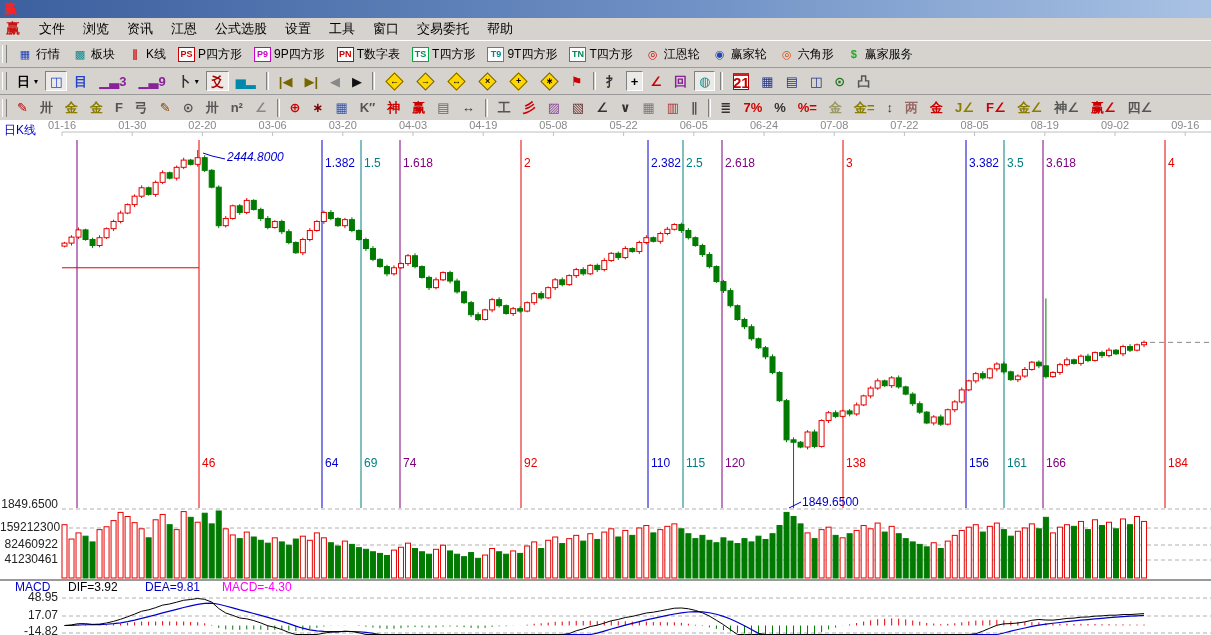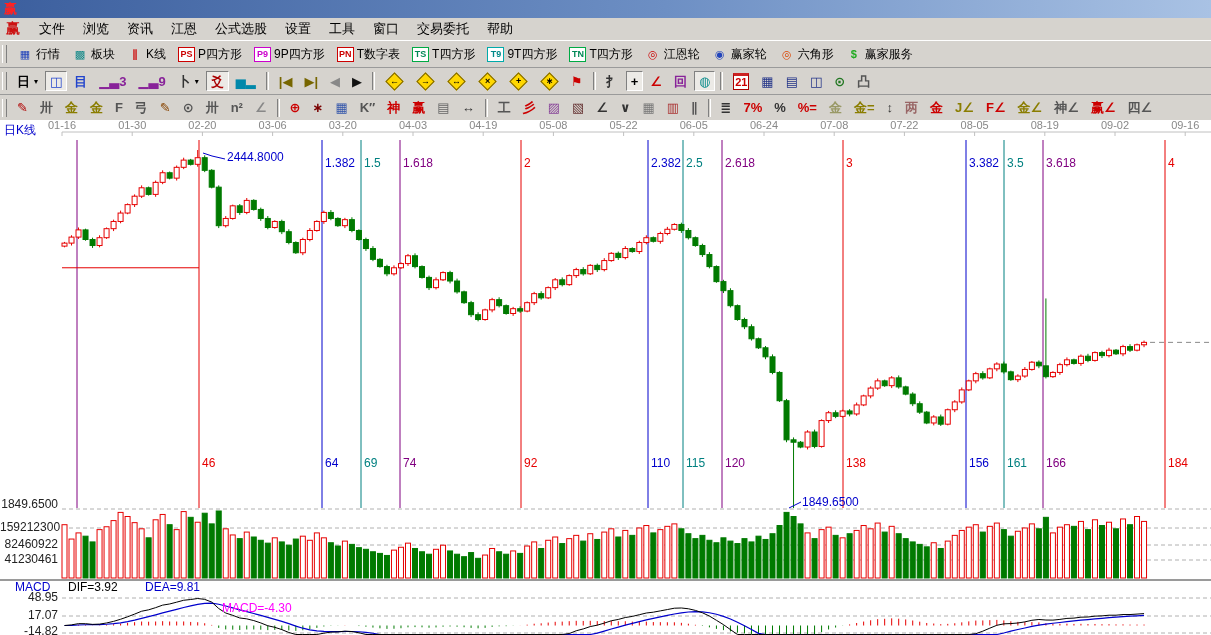--- a/index.html
+++ b/index.html
@@ -19,21 +19,21 @@
   #tb3{height:25px;}
   .grip{width:3px;height:18px;border-left:1px solid #fff;border-right:1px solid #808080;margin:0 4px 0 2px;}
   .tsep{width:1px;height:18px;border-left:1px solid #808080;border-right:1px solid #fff;margin:0 4px;}
   .tbtn{display:inline-flex;align-items:center;gap:3px;padding:1px 4px;margin:0 1px;border:1px solid transparent;font-size:12px;color:#000;cursor:default;height:20px;box-sizing:border-box;}
   .tbtn.pressed{border-color:#808080 #fff #fff #808080;background:#eceae6;}
   .ticon{display:inline-flex;align-items:center;justify-content:center;width:16px;height:15px;font-size:11px;font-weight:bold;line-height:1;}
   .ticon.boxed{border:1px solid;width:15px;height:13px;font-size:9px;background:#fff;}
   .glyph{font-size:13px;line-height:1;font-weight:bold;}
   .diamond{display:inline-flex;width:11px;height:11px;background:#ffd700;border:1px solid #7a6200;transform:rotate(45deg);align-items:center;justify-content:center;margin:2px 3px;}
   .diamond span{transform:rotate(-45deg);font-size:9px;color:#000;font-weight:bold;line-height:1;}
-  .calbox{display:inline-flex;align-items:center;justify-content:center;width:14px;height:13px;border:1px solid #aa0000;border-top:3px solid #cc2222;background:#fff;color:#cc0000;font-size:11px;font-weight:bold;}
+  .calbox{display:inline-flex;align-items:center;justify-content:center;width:14px;height:13px;border:1px solid #aa0000;border-top:3px solid #cc2222;background:#fff;color:#cc0000;font-size:15px;font-weight:bold;}
   
   #chart{position:absolute;left:0;top:120px;width:1211px;height:515px;background:#fff;}
   #chart svg{position:absolute;left:0;top:0;}
   .olabel{position:absolute;font-size:12px;line-height:13px;white-space:nowrap;}
   .blue{color:#0000cc;}
   .rt{width:58px;text-align:right;color:#222;}
   .magenta{color:#ff00ff;}
 </style>
 </head>
 <body>
@@ -1055,28 +1055,28 @@
         <line x1="1108.99" y1="625.5" x2="1108.99" y2="624.1364972106263" stroke="#e60000" stroke-width="1"></line>
         <line x1="1116" y1="625.5" x2="1116" y2="624.39989999463" stroke="#e60000" stroke-width="1"></line>
         <line x1="1123.01" y1="625.5" x2="1123.01" y2="624.3279935769837" stroke="#e60000" stroke-width="1"></line>
         <line x1="1130.02" y1="625.5" x2="1130.02" y2="624.5577984381408" stroke="#e60000" stroke-width="1"></line>
         <line x1="1137.03" y1="625.5" x2="1137.03" y2="624.5456142199276" stroke="#e60000" stroke-width="1"></line>
         <line x1="1144.04" y1="625.5" x2="1144.04" y2="624.5249687503691" stroke="#e60000" stroke-width="1"></line>
         <polyline points="64.5,625.5 71.51,625.3739601139602 78.52,625.0245674953937 85.53,624.7562448740623 92.53999999999999,624.6805363260213 99.55,624.5675391863764 106.56,624.2501592144451 113.57,623.6729144020837 120.58,622.7907599262783 127.59,621.5934570415159 134.6,620.0938377962858 141.61,618.3192109287548 148.62,616.6202538296378 155.63,614.8259461795554 162.64,612.8885997334772 169.64999999999998,611.1053380728748 176.66,609.31807184504 183.67000000000002,607.5076211053106 190.68,605.906781773302 197.69,604.4272544868458 204.7,603.4140353157821 211.71,603.149453722728 218.72,604.2255701510304 225.73,605.982839189865 232.74,607.8547223388153 239.75,609.8791772154401 246.76,611.6766590680938 253.76999999999998,613.4582176768247 260.78,615.35290914537 267.78999999999996,617.4313743427517 274.79999999999995,619.40841891688 281.81,621.4464068174663 288.82,623.6518688747364 295.83,626.0651665944478 302.84000000000003,628.2036467484007 309.85,629.8625519260054 316.86,630.9349032813725 323.87,631.381952561366 330.88,631.5262732790144 337.89,631.6107968355691 344.9,631.5134421973954 351.90999999999997,631.5203592650457 358.92,631.7676074262131 365.93,632.3273039875721 372.94,633.2648079225012 379.95,634.5 386.96,634.5 393.96999999999997,634.5 400.98,634.5 407.99,634.5 415,634.5 422.01,634.5 429.02,634.5 436.03,634.5 443.03999999999996,634.5 450.05,634.5 457.06,634.5 464.07,634.5 471.08,634.5 478.09,634.5 485.09999999999997,634.5 492.11,634.5 499.12,634.5 506.13,634.5 513.14,634.5 520.15,634.5 527.16,634.5 534.17,634.5 541.1800000000001,634.5 548.19,634.5 555.2,634.5 562.21,634.5 569.22,634.5 576.23,634.5 583.24,634.5 590.25,634.5 597.26,633.051274032708 604.27,631.0630180086496 611.28,629.0054594611682 618.29,627.0925623226659 625.3,625.177923780932 632.31,623.4263162974096 639.3199999999999,621.6843821969795 646.3299999999999,619.9476909055825 653.34,618.3936046997254 660.35,616.8877846512667 667.36,615.422555531008 674.37,613.981714375399 681.38,612.7839827867008 688.39,611.9816448724275 695.4,611.6638548501718 702.41,611.8870243400904 709.42,612.7206643559117 716.43,614.2374610894615 723.4399999999999,616.3176636609925 730.4499999999999,618.9779785576258 737.46,622.1671952621746 744.47,625.6795773632133 751.48,629.4620588792894 758.49,633.3955790401204 765.5,634.5 772.51,634.5 779.52,634.5 786.53,634.5 793.54,634.5 800.55,634.5 807.56,634.5 814.5699999999999,634.5 821.5799999999999,634.5 828.59,634.5 835.6,634.5 842.61,634.5 849.62,634.5 856.63,634.5 863.64,634.5 870.65,634.5 877.66,634.5 884.67,634.5 891.68,634.5 898.6899999999999,634.5 905.6999999999999,634.5 912.7099999999999,634.5 919.72,634.5 926.73,634.5 933.74,634.5 940.75,634.5 947.76,634.5 954.77,634.5 961.78,634.5 968.79,634.5 975.8,634.5 982.81,634.5 989.8199999999999,634.5 996.8299999999999,634.5 1003.8399999999999,633.0395204649179 1010.85,631.1461579298414 1017.86,629.5155749466002 1024.87,627.9873787677411 1031.88,626.4465501206224 1038.8899999999999,625.0520430233424 1045.9,624.050242584569 1052.9099999999999,623.26217547593 1059.92,622.4906326608746 1066.9299999999998,621.6759195502542 1073.94,620.9611965267303 1080.9499999999998,620.2057093025591 1087.96,619.5645704354823 1094.97,618.8783886549204 1101.98,618.2780575663004 1108.99,617.6660307460702 1116,617.1722358572962 1123.01,616.6461647924195 1130.02,616.2232447731759 1137.03,615.7948557014389 1144.04,615.3571996291614 " fill="none" stroke="#0000cc" stroke-width="1.2"></polyline>
         <polyline points="64.5,625.5 71.51,624.8698005698008 78.52,623.626997021128 85.53,623.6829543887364 92.53999999999999,624.3777021338574 99.55,624.1155506277967 106.56,622.9806393267203 113.57,621.3639351526381 120.58,619.2621420230563 127.59,616.8042455024662 134.6,614.0953608153658 141.61,611.2207034586306 148.62,609.82442543317 155.63,607.6487155792258 162.64,605.1392139491645 169.64999999999998,603.9722914304649 176.66,602.1690069337008 183.67000000000002,600.2658181463933 190.68,599.5034244452675 197.69,598.5091453410207 204.7,599.3611586315277 211.71,602.0911273505117 218.72,608.5300358642397 225.73,613.0119153452033 232.74,615.3422549346168 239.75,617.9769967219395 246.76,618.8665864787088 253.76999999999998,620.5844521117481 260.78,622.931675019551 267.78999999999996,625.7452351322787 274.79999999999995,627.316597213393 281.81,629.5983584198115 288.82,632.4737171038167 295.83,634.5 302.84000000000003,634.5 309.85,634.5 316.86,634.5 323.87,633.1701496813403 330.88,632.103556149608 337.89,631.948891061788 344.9,631.1240236447006 351.90999999999997,631.548027535647 358.92,632.7566000708824 365.93,634.5 372.94,634.5 379.95,634.5 386.96,634.5 393.96999999999997,634.5 400.98,634.5 407.99,634.5 415,634.5 422.01,634.5 429.02,634.5 436.03,634.5 443.03999999999996,634.5 450.05,634.5 457.06,634.5 464.07,634.5 471.08,634.5 478.09,634.5 485.09999999999997,634.5 492.11,634.5 499.12,634.5 506.13,634.5 513.14,634.5 520.15,634.5 527.16,634.5 534.17,634.5 541.1800000000001,634.5 548.19,634.5 555.2,634.5 562.21,634.5 569.22,633.5719677903049 576.23,630.7535070213556 583.24,628.9265818374625 590.25,626.5739016297122 597.26,625.1595350666058 604.27,623.1099939124164 611.28,620.7752252712428 618.29,619.4409737686567 625.3,617.5193696139963 632.31,616.4198863633198 639.3199999999999,614.7166457952591 646.3299999999999,613.0009257399946 653.34,612.1772598762973 660.35,610.8645044574316 667.36,609.5616390499735 674.37,608.2183497529624 681.38,607.9930564319083 688.39,608.7722932153343 695.4,610.3926947611487 702.41,612.7797022997651 709.42,616.0552244191966 716.43,620.3046480236607 723.4399999999999,624.6384739471164 730.4499999999999,629.6192381441589 737.46,634.5 744.47,634.5 751.48,634.5 758.49,634.5 765.5,634.5 772.51,634.5 779.52,634.5 786.53,634.5 793.54,634.5 800.55,634.5 807.56,634.5 814.5699999999999,634.5 821.5799999999999,634.5 828.59,634.5 835.6,634.5 842.61,634.5 849.62,634.5 856.63,634.5 863.64,634.5 870.65,634.5 877.66,634.5 884.67,634.5 891.68,634.5 898.6899999999999,634.5 905.6999999999999,634.5 912.7099999999999,634.5 919.72,634.5 926.73,634.5 933.74,634.5 940.75,634.5 947.76,634.5 954.77,634.5 961.78,634.5 968.79,634.5 975.8,633.6896854653115 982.81,631.1605773757467 989.8199999999999,628.169275284199 996.8299999999999,625.2910838986934 1003.8399999999999,623.8577307174719 1010.85,623.5727077895348 1017.86,622.9932430136354 1024.87,621.8745940523048 1031.88,620.2832355321478 1038.8899999999999,619.4740146342226 1045.9,620.0430408294752 1052.9099999999999,620.1099070413742 1059.92,619.4044614006527 1066.9299999999998,618.4170671077725 1073.94,618.1023044326352 1080.9499999999998,617.1837604058736 1087.96,617.0000149671756 1094.97,616.1336615326724 1101.98,615.8767332118206 1108.99,615.2179234651494 1116,615.1970563022 1123.01,614.5418805329127 1130.02,614.5315646962015 1137.03,614.0812994144909 1144.04,613.6065753400513 " fill="none" stroke="#000000" stroke-width="1"></polyline>
       </svg>
   <div class="olabel blue" style="left:4px;top:4px;">日K线</div>
-  <div class="olabel blue" style="left:227px;top:31px;">2444.8000</div>
+  <div class="olabel blue" style="left:227px;top:31px;font-style:italic;">2444.8000</div>
   <div class="olabel blue" style="left:802px;top:376px;">1849.6500</div>
   <div class="olabel rt" style="left:0;top:378px;">1849.6500</div>
   <div class="olabel rt" style="left:0;top:401px;">159212300</div>
   <div class="olabel rt" style="left:0;top:418px;">82460922</div>
   <div class="olabel rt" style="left:0;top:433px;">41230461</div>
   <div class="olabel blue" style="left:15px;top:461px;">MACD</div>
   <div class="olabel" style="left:68px;top:461px;color:#000;">DIF=3.92</div>
   <div class="olabel blue" style="left:145px;top:461px;">DEA=9.81</div>
-  <div class="olabel magenta" style="left:222px;top:461px;margin-top:21px;">MACD=-4.30</div>
+  <div class="olabel magenta" style="left:222px;top:461px;">MACD=-4.30</div>
   <div class="olabel rt" style="left:0;top:471px;">48.95</div>
   <div class="olabel rt" style="left:0;top:489px;">17.07</div>
   <div class="olabel rt" style="left:0;top:505px;">-14.82</div>
 </div>
 
 </div>
 
 </body></html>

